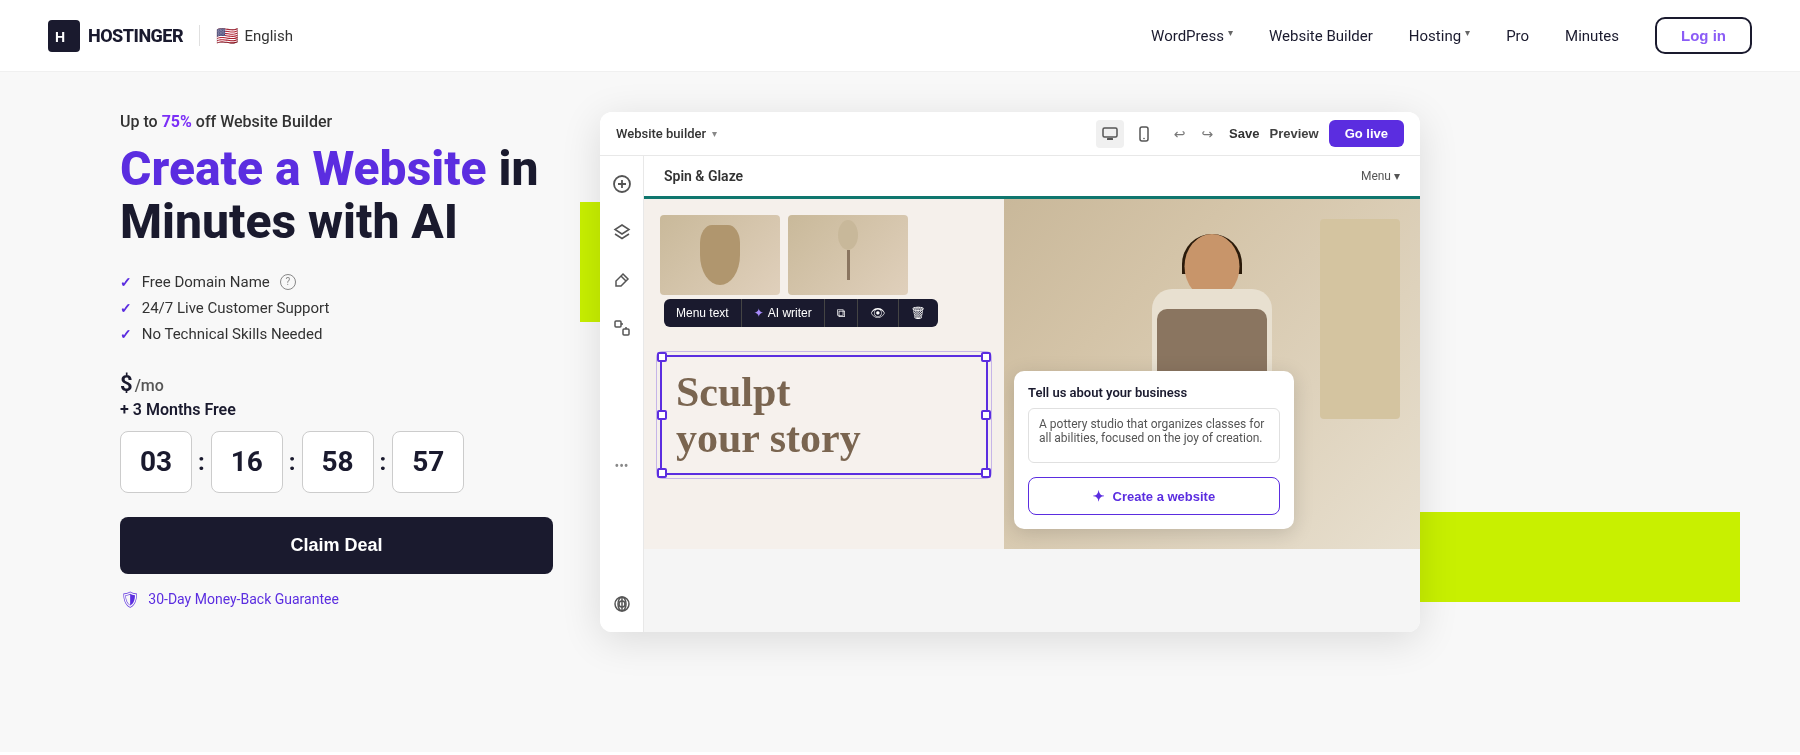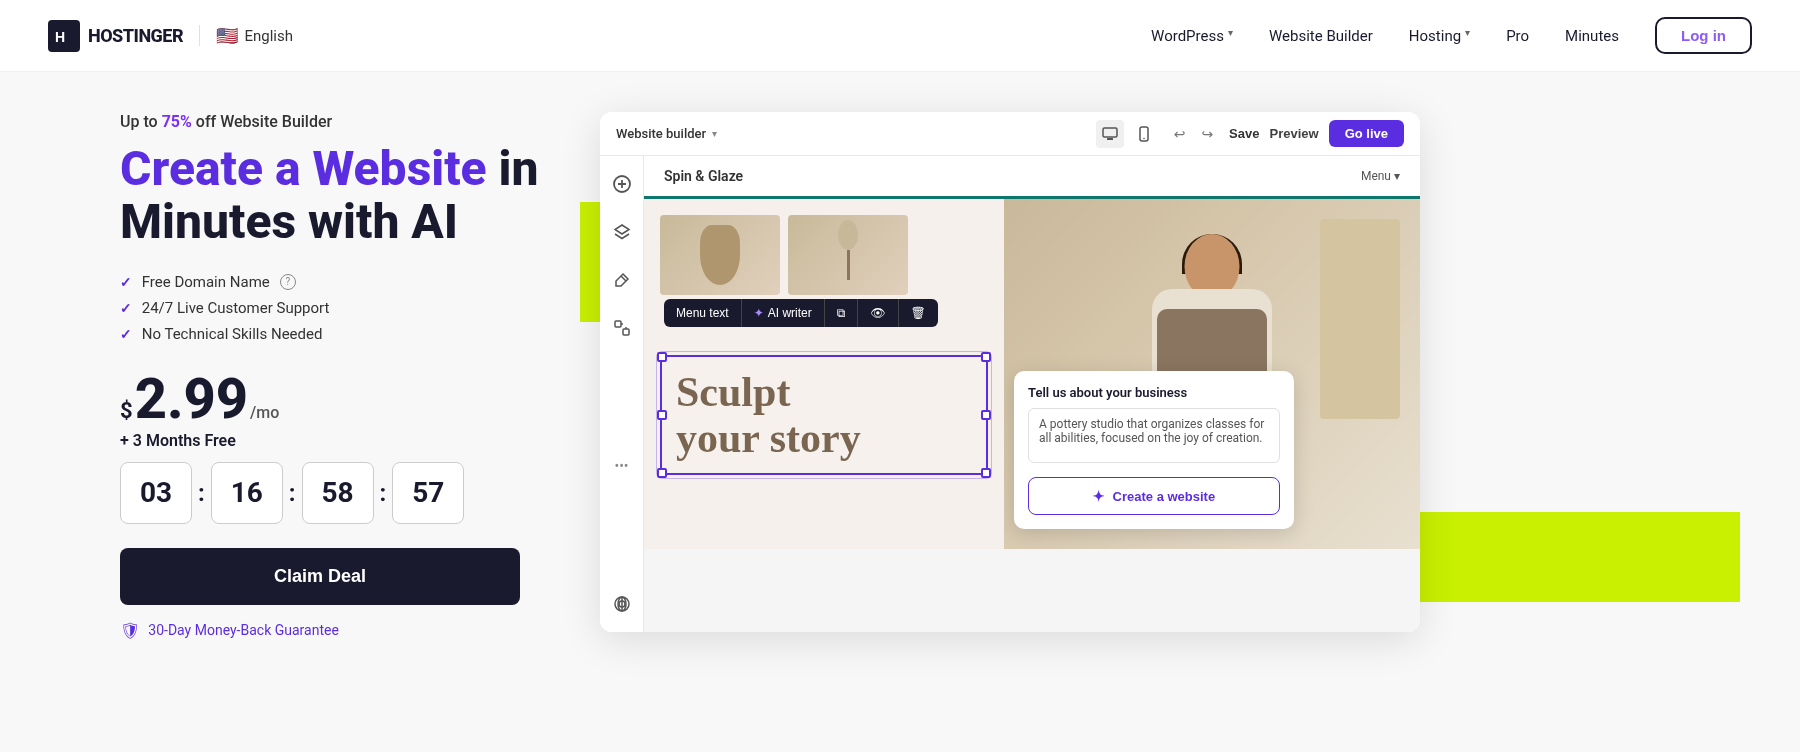--- a/index.html
+++ b/index.html
@@ -195,21 +195,21 @@
       color: #1a1a2e;
       background: #fff;
     }
     .countdown-sep {
       font-size: 24px;
       font-weight: 700;
       color: #1a1a2e;
     }
     .claim-btn {
       display: block;
-      width: 400px;
+      width: 433px;
       background: #1a1a2e;
       color: #fff;
       border: none;
       border-radius: 8px;
       padding: 18px 0;
       font-size: 18px;
       font-weight: 700;
       cursor: pointer;
       text-align: center;
       margin-bottom: 16px;
@@ -748,21 +748,20 @@
         <span>24/7 Live Customer Support</span>
       </li>
       <li>
         <span class="check-icon">✓</span>
         <span>No Technical Skills Needed</span>
       </li>
     </ul>
 
     <div class="price-row">
       <span class="price-dollar">$</span>
-      <span class="price-amount">2.99</span>
       <span class="price-per">/mo</span>
     </div>
     <p class="months-free">+ 3 Months Free</p>
 
     <div class="countdown">
       <div class="countdown-box">03</div>
       <span class="countdown-sep">:</span>
       <div class="countdown-box">16</div>
       <span class="countdown-sep">:</span>
       <div class="countdown-box">58</div>

